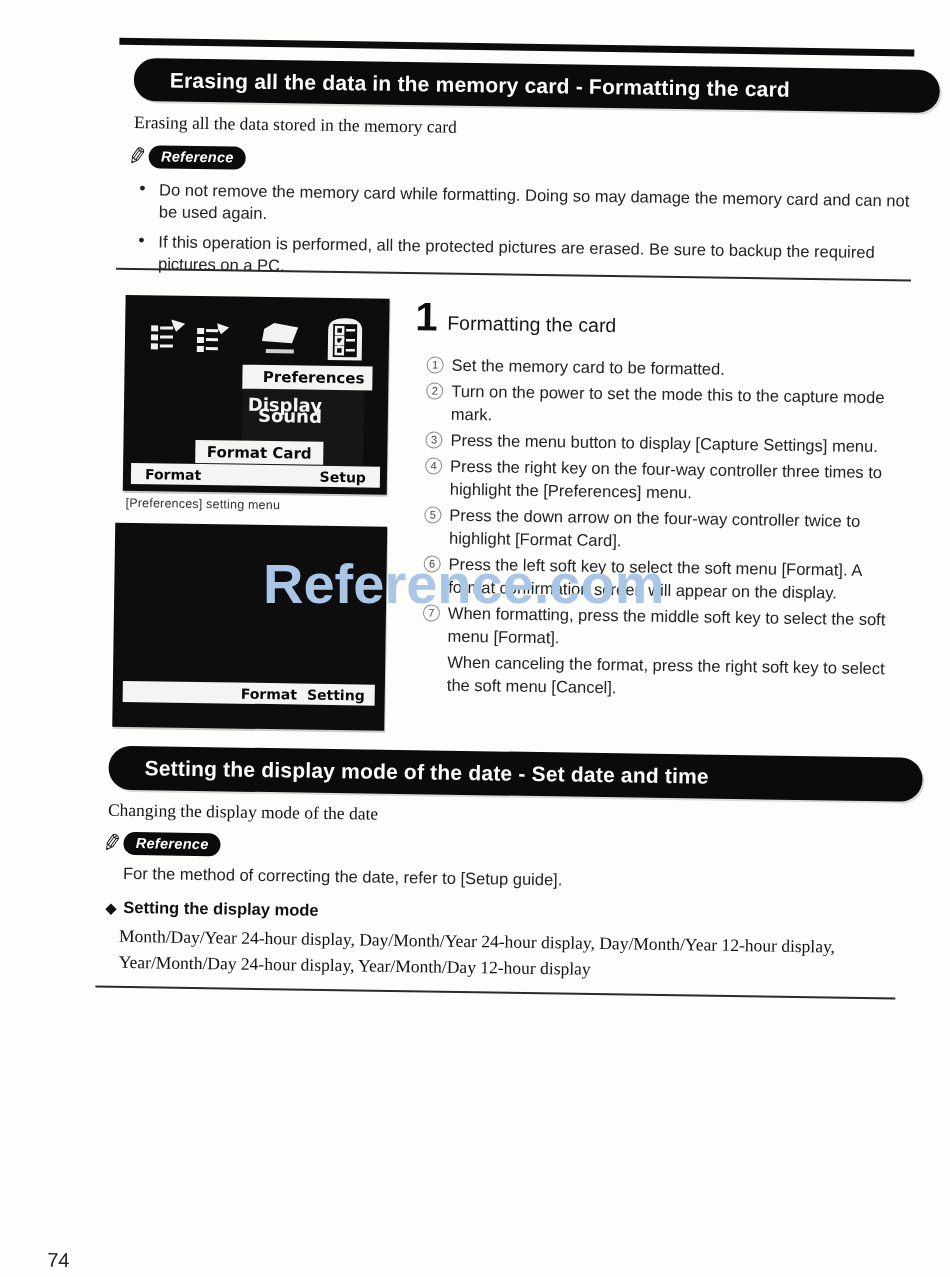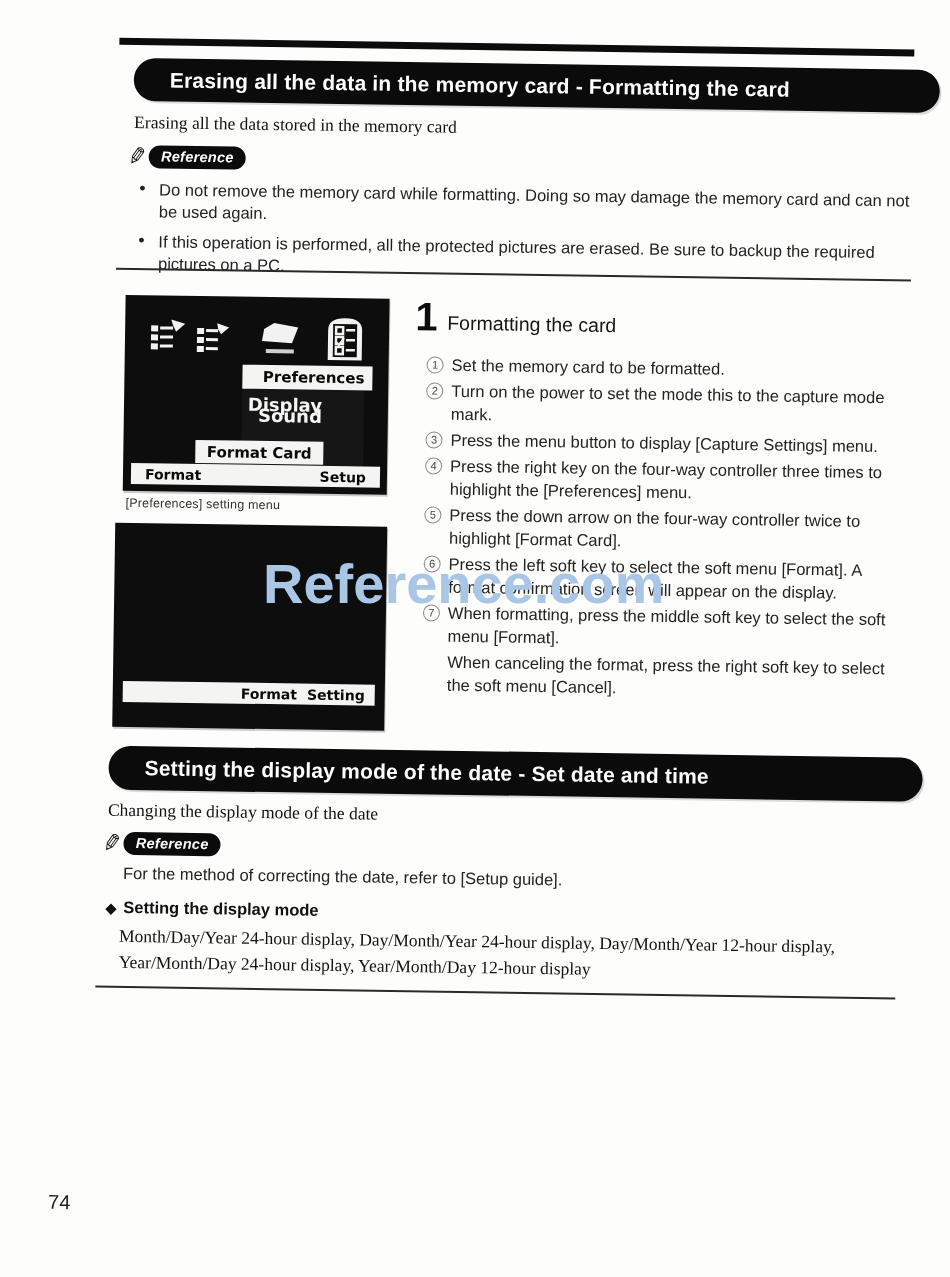--- a/index.html
+++ b/index.html
@@ -237,16 +237,16 @@
 
   <div class="abs diamond-head" style="left:119px;top:896px;">
     <span class="dia">◆</span>
     <span>Setting the display mode</span>
   </div>
 
   <div class="abs serif datepara" style="left:133px;top:921px;">Month/Day/Year 24-hour display, Day/Month/Year 24-hour display, Day/Month/Year 12-hour display, Year/Month/Day 24-hour display, Year/Month/Day 12-hour display</div>
 
   <div class="abs rule-thin" style="left:110px;top:984px;width:800px;height:2px;"></div>
 
-  <div class="abs pagenum" style="left:66px;top:1190px;">74</div>
+  <div class="abs pagenum" style="left:66px;top:1248px;">74</div>
 </div>
 
 <div class="watermark">Reference.com</div>
 
 </body></html>

